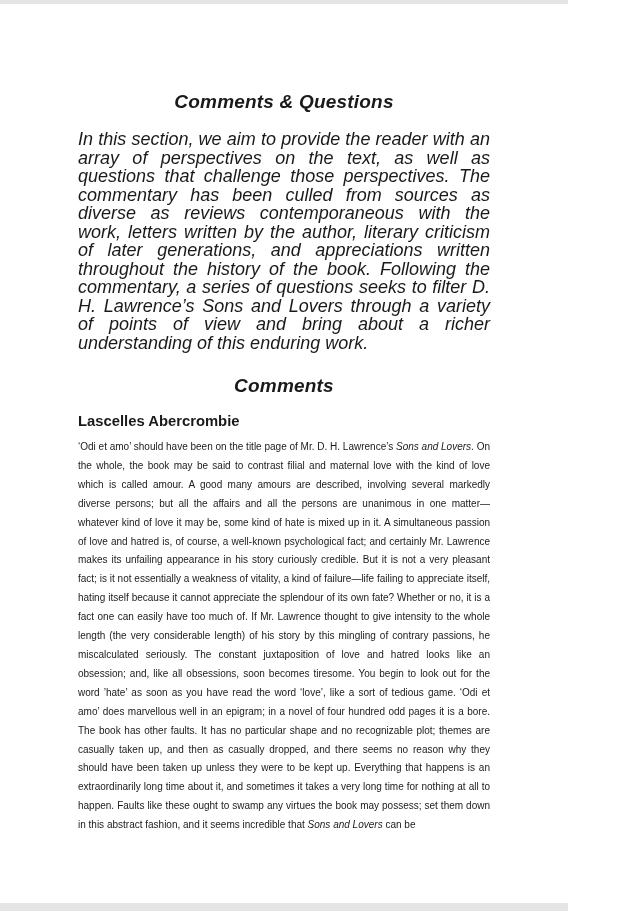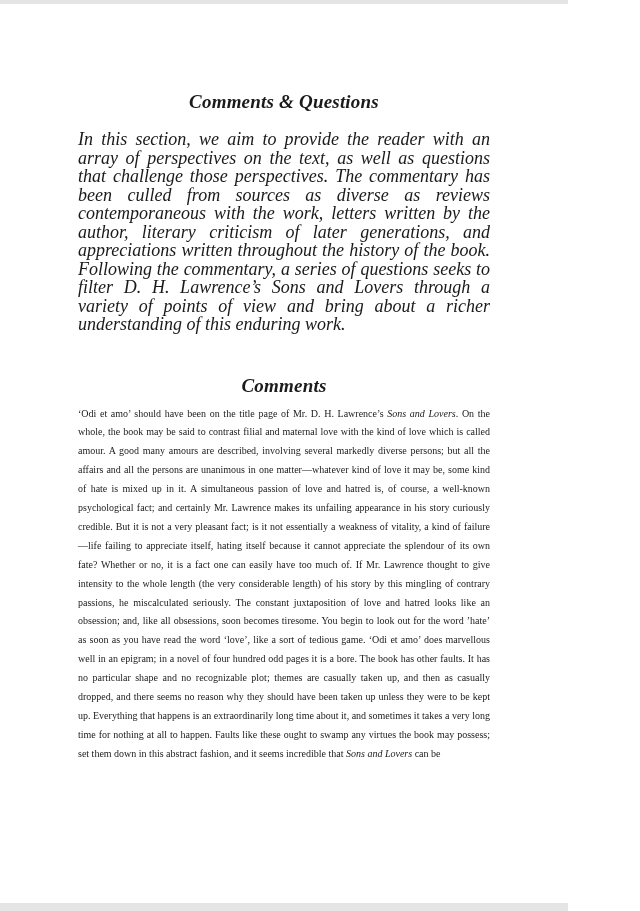--- a/index.html
+++ b/index.html
@@ -12,21 +12,21 @@
     width: 640px;
     height: 911px;
     background: var(--page-bg);
     overflow: hidden;
   }
   .viewport {
     position: relative;
     width: 568px;
     height: 911px;
     background: var(--page-bg);
-    font-family: Liberation Serif, serif;
+    font-family: Liberation Sans, sans-serif;
     color: var(--text-color);
   }
   .page-edge-top {
     position: absolute;
     top: 0; left: 0; right: 0;
     height: 4px;
     background: var(--edge-color);
   }
   .page-edge-bottom {
     position: absolute;
@@ -46,21 +46,21 @@
     letter-spacing: 0.2px;
   }
   .intro-paragraph {
     margin-top: 16px;
     font-size: 18px;
     line-height: 18.5px;
     font-style: italic;
     text-align: justify;
   }
   .comments-heading {
-    margin-top: 40px;
+    margin-top: 22px;
     font-size: 19px;
     line-height: 24px;
     font-weight: bold;
     font-style: italic;
     text-align: center;
     letter-spacing: 0.2px;
   }
   .author-heading {
     margin-top: 14px;
     font-size: 14.8px;
@@ -82,18 +82,19 @@
 <div class="viewport">
   <div class="page-edge-top"></div>
 
   <div class="page-inner">
     <h1 class="section-title">Comments &amp; Questions</h1>
 
     <p class="intro-paragraph">In this section, we aim to provide the reader with an array of perspectives on the text, as well as questions that challenge those perspectives. The commentary has been culled from sources as diverse as reviews contemporaneous with the work, letters written by the author, literary criticism of later generations, and appreciations written throughout the history of the book. Following the commentary, a series of questions seeks to filter D. H. Lawrence’s Sons and Lovers through a variety of points of view and bring about a richer understanding of this enduring work.</p>
 
     <h2 class="comments-heading">Comments</h2>
 
+    <h3 class="author-heading">Lascelles Abercrombie</h3>
 
     <p class="comment-paragraph"><span>‘Odi et amo’ should have been on the title page of Mr. D. H. Lawrence’s </span><span class="seg-italic">Sons and Lovers</span><span>. On the whole, the book may be said to contrast filial and maternal love with the kind of love which is called amour. A good many amours are described, involving several markedly diverse persons; but all the affairs and all the persons are unanimous in one matter—whatever kind of love it may be, some kind of hate is mixed up in it. A simultaneous passion of love and hatred is, of course, a well-known psychological fact; and certainly Mr. Lawrence makes its unfailing appearance in his story curiously credible. But it is not a very pleasant fact; is it not essentially a weakness of vitality, a kind of failure—life failing to appreciate itself, hating itself because it cannot appreciate the splendour of its own fate? Whether or no, it is a fact one can easily have too much of. If Mr. Lawrence thought to give intensity to the whole length (the very considerable length) of his story by this mingling of contrary passions, he miscalculated seriously. The constant juxtaposition of love and hatred looks like an obsession; and, like all obsessions, soon becomes tiresome. You begin to look out for the word ’hate’ as soon as you have read the word ‘love’, like a sort of tedious game. ‘Odi et amo’ does marvellous well in an epigram; in a novel of four hundred odd pages it is a bore. The book has other faults. It has no particular shape and no recognizable plot; themes are casually taken up, and then as casually dropped, and there seems no reason why they should have been taken up unless they were to be kept up. Everything that happens is an extraordinarily long time about it, and sometimes it takes a very long time for nothing at all to happen. Faults like these ought to swamp any virtues the book may possess; set them down in this abstract fashion, and it seems incredible that </span><span class="seg-italic">Sons and Lovers</span><span> can be</span></p>
   </div>
 
   <div class="page-edge-bottom"></div>
 </div>
 
 </body></html>

